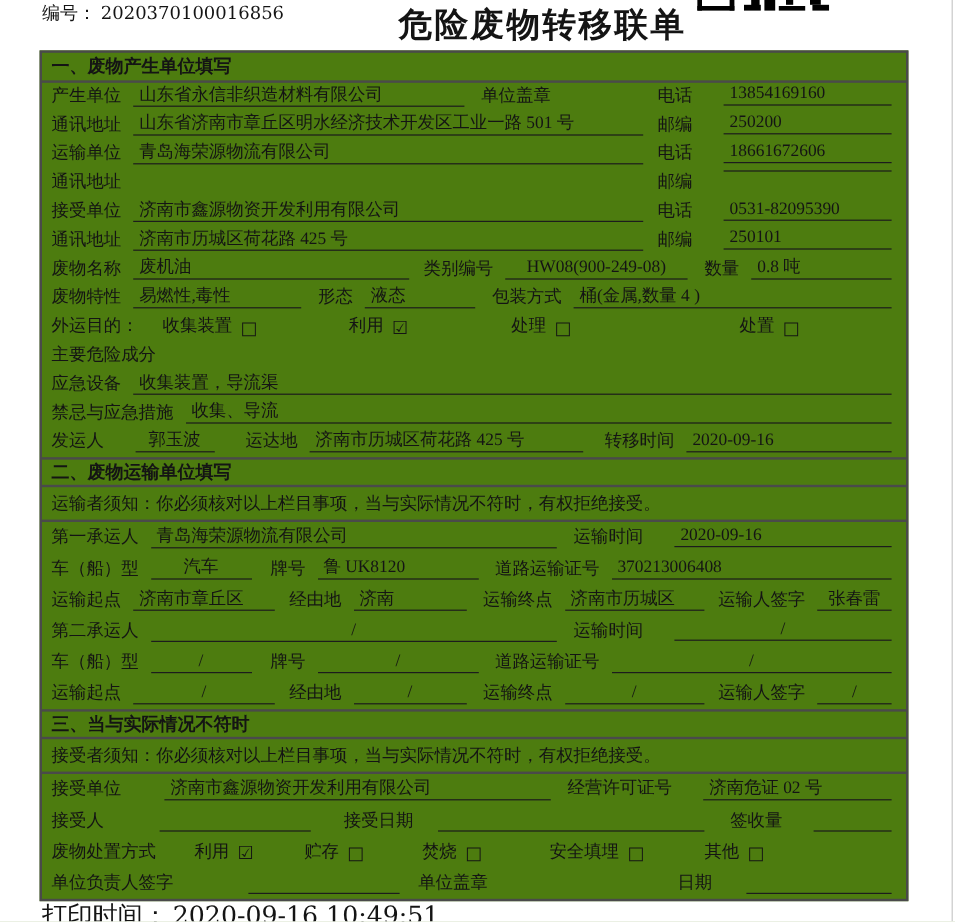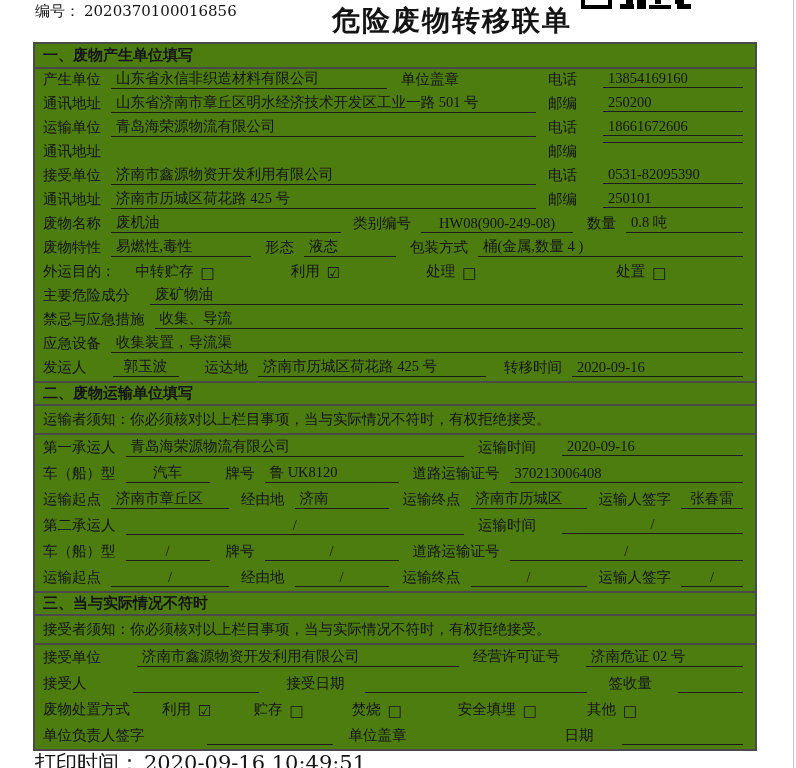--- a/index.html
+++ b/index.html
@@ -142,50 +142,49 @@
       <span class="u" style="width:140px">易燃性,毒性</span>
       <span class="lbl" style="margin-left:14px">形态</span>
       <span class="u" style="width:92px">液态</span>
       <span class="lbl" style="margin-left:14px">包装方式</span>
       <span class="u fill">桶(金属,数量 4 )</span>
     </div>
 
     <div class="row h24">
       <span class="lbl">外运目的：</span>
       <span class="opt" style="margin-left:10px">
-        <span>中转贮存</span>
+        <span>收集装置</span>
         <span class="cb">□</span>
       </span>
       <span class="opt" style="margin-left:76px">
         <span>利用</span>
         <span class="cb">☑</span>
       </span>
       <span class="opt" style="margin-left:86px">
         <span>处理</span>
         <span class="cb">□</span>
       </span>
       <span class="opt" style="margin-left:140px">
         <span>处置</span>
         <span class="cb">□</span>
       </span>
     </div>
 
     <div class="row h24">
       <span class="lbl">主要危险成分</span>
-      <span class="u fill" style="margin-left:10px">废矿物油</span>
+    </div>
+
+    <div class="row h24">
+      <span class="lbl">应急设备</span>
+      <span class="u fill">收集装置，导流渠</span>
     </div>
 
     <div class="row h24">
       <span class="lbl">禁忌与应急措施</span>
       <span class="u fill">收集、导流</span>
-    </div>
-
-    <div class="row h24">
-      <span class="lbl">应急设备</span>
-      <span class="u fill">收集装置，导流渠</span>
     </div>
 
     <div class="row h24">
       <span class="lbl">发运人</span>
       <span class="u ctr" style="width:66px;margin-left:16px">郭玉波</span>
       <span class="lbl" style="margin-left:26px">运达地</span>
       <span class="u" style="width:228px">济南市历城区荷花路 425 号</span>
       <span class="lbl" style="margin-left:18px">转移时间</span>
       <span class="u fill">2020-09-16</span>
     </div>

